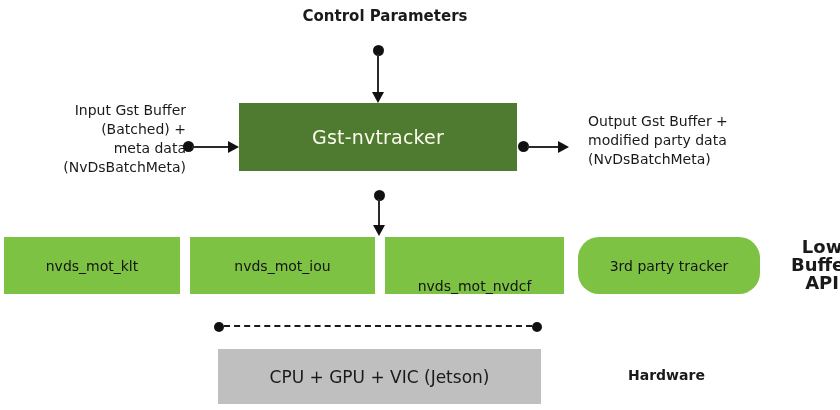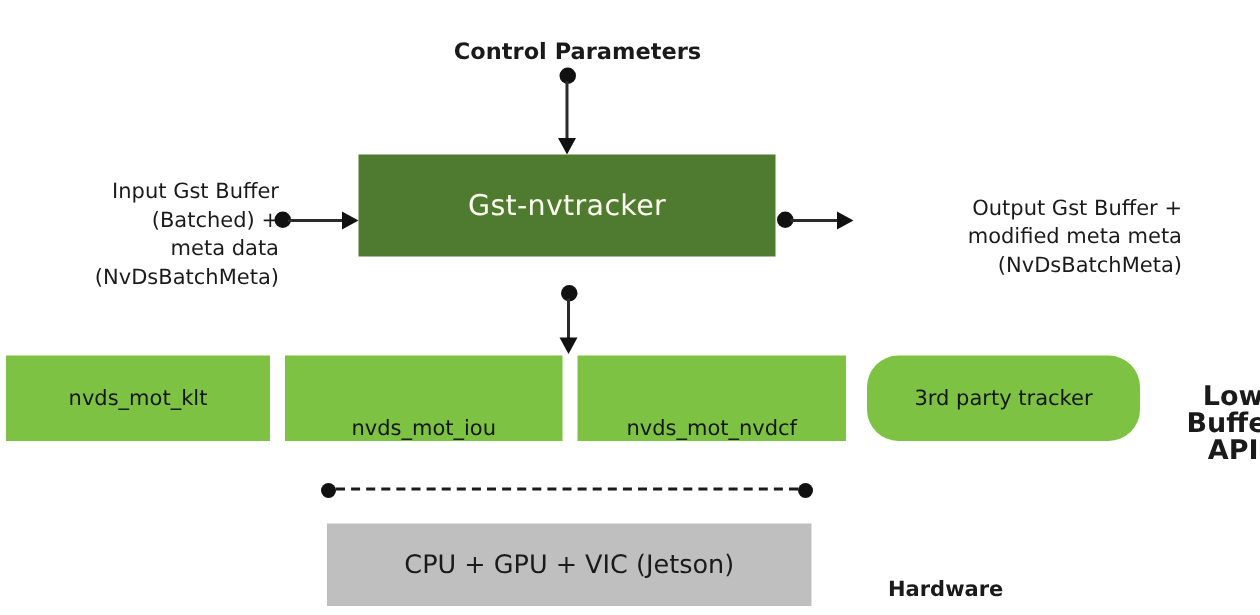--- a/index.html
+++ b/index.html
@@ -8,32 +8,32 @@
     font-family:"DejaVu Sans","Liberation Sans",sans-serif;color:#1a1a1a;
     overflow:hidden;
   }
   
   .box{position:absolute;display:flex;align-items:center;justify-content:center;box-sizing:border-box;}
   .gst-box{left:239px;top:103px;width:278px;height:68px;background:#4e7b2f;}
   .gst-box .lbl{color:#fdfbef;font-size:19px;letter-spacing:.2px;}
   .ll-box{top:237px;height:57px;background:#7dc242;}
   .ll-box .lbl{font-size:14px;color:#151515;}
   .ll-klt{left:4px;width:176px;}
-  .ll-iou{left:190px;width:185px;align-items:flex-end;}
+  .ll-iou{left:190px;width:185px;}
   .ll-nvdcf{left:385px;width:179px;align-items:flex-end;}
   .ll-3rd{left:578px;width:182px;border-radius:21px;}
   .hw-box{left:218px;top:349px;width:323px;height:55px;background:#bfbfbf;}
   .hw-box .lbl{font-size:17px;color:#1a1a1a;}
   
-  .t{position:absolute;margin-top:18px;}
+  .t{position:absolute;}
   .title{left:285px;top:7px;width:200px;text-align:center;font-size:15px;font-weight:600;}
   .inblock{right:654px;top:101px;width:190px;text-align:right;font-size:14px;line-height:19px;}
-  .outblock{left:588px;top:112px;width:200px;text-align:right;font-size:14px;line-height:19px;}
+  .outblock{left:588px;top:112px;width:200px;text-align:left;font-size:14px;line-height:19px;}
   .api-label{left:791px;top:238px;font-size:18px;line-height:18px;font-weight:600;text-align:center;}
-  .hw-label{left:592px;top:367px;font-size:14px;font-weight:600;}
+  .hw-label{left:628px;top:367px;font-size:14px;font-weight:600;}
   
   .dot{position:absolute;width:11px;height:11px;background:#111;border-radius:50%;}
   .dot-sm{position:absolute;width:10px;height:10px;background:#111;border-radius:50%;}
   .vline{position:absolute;width:2px;background:#2a2a2a;}
   .hline{position:absolute;height:2px;background:#2a2a2a;}
   .arr-down{position:absolute;width:0;height:0;border-left:6px solid transparent;border-right:6px solid transparent;border-top:11px solid #111;}
   .arr-right{position:absolute;width:0;height:0;border-top:6px solid transparent;border-bottom:6px solid transparent;border-left:11px solid #111;}
   .dashline{position:absolute;left:224px;top:325px;width:308px;border-top:2px dashed #1a1a1a;}
 </style>
 </head>
@@ -61,21 +61,21 @@
   <div class="box gst-box">
     <span class="lbl">Gst-nvtracker</span>
   </div>
 
   <div class="dot" style="left:518px;top:141px;"></div>
   <div class="hline" style="left:527px;top:146px;width:31px;"></div>
   <div class="arr-right" style="left:558px;top:141px;"></div>
 
   <div class="t outblock">
     <div>Output Gst Buffer +</div>
-    <div>modified meta meta</div>
+    <div>modified party data</div>
     <div>(NvDsBatchMeta)</div>
   </div>
 
   <div class="dot" style="left:374px;top:190px;"></div>
   <div class="vline" style="left:378px;top:199px;height:27px;"></div>
   <div class="arr-down" style="left:373px;top:225px;"></div>
 
   <div class="box ll-box ll-klt">
     <span class="lbl">nvds_mot_klt</span>
   </div>

